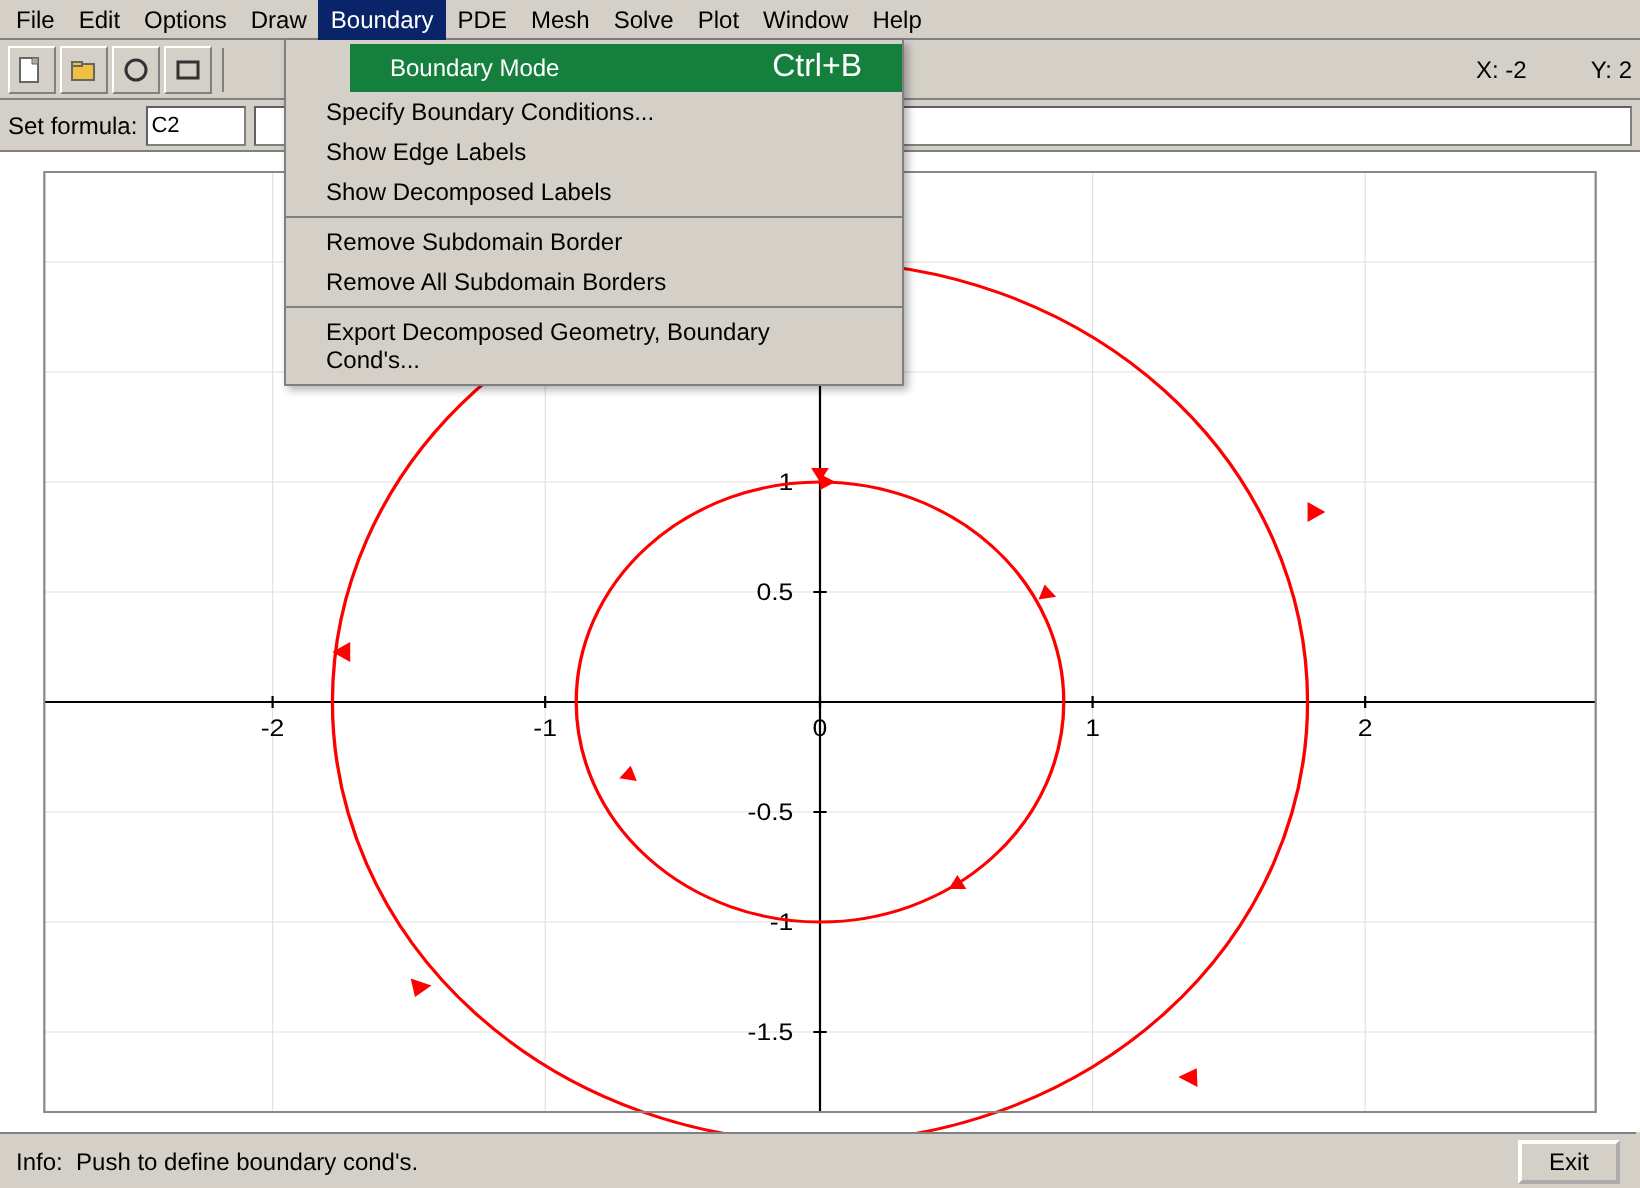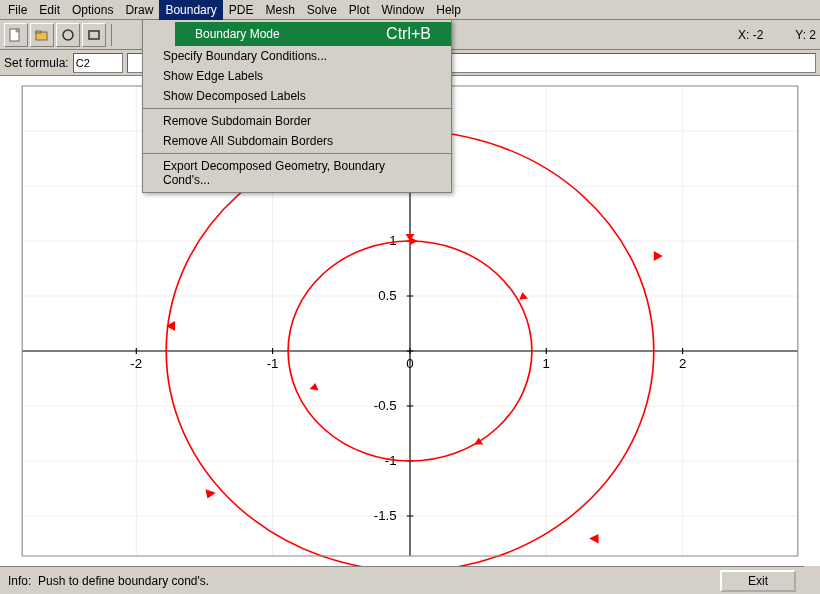--- a/index.html
+++ b/index.html
@@ -110,25 +110,25 @@
     #statusbar {
       background: #d4d0c8;
       height: 28px;
       display: flex;
       align-items: center;
       border-top: 1px solid #808080;
       padding: 0 8px;
       position: absolute;
       bottom: 0;
       left: 0;
-      right: 16px;
+      right: 2px;
     }
     .status-text { flex: 1; font-size: 12px; }
     .exit-btn {
-      width: 76px;
+      width: 51px;
       height: 22px;
       background: #d4d0c8;
       border: 2px outset #ffffff;
       cursor: pointer;
       font-size: 12px;
       display: flex;
       align-items: center;
       justify-content: center;
     }
 

